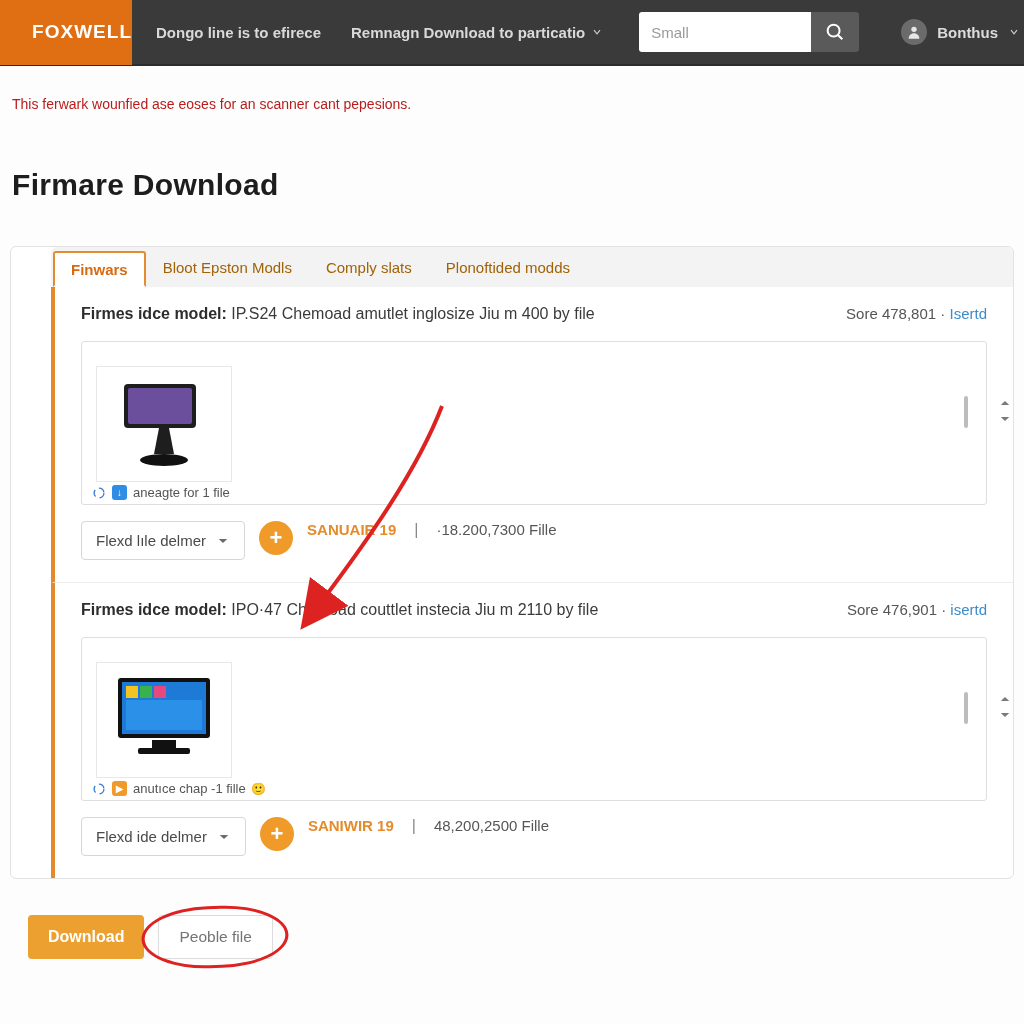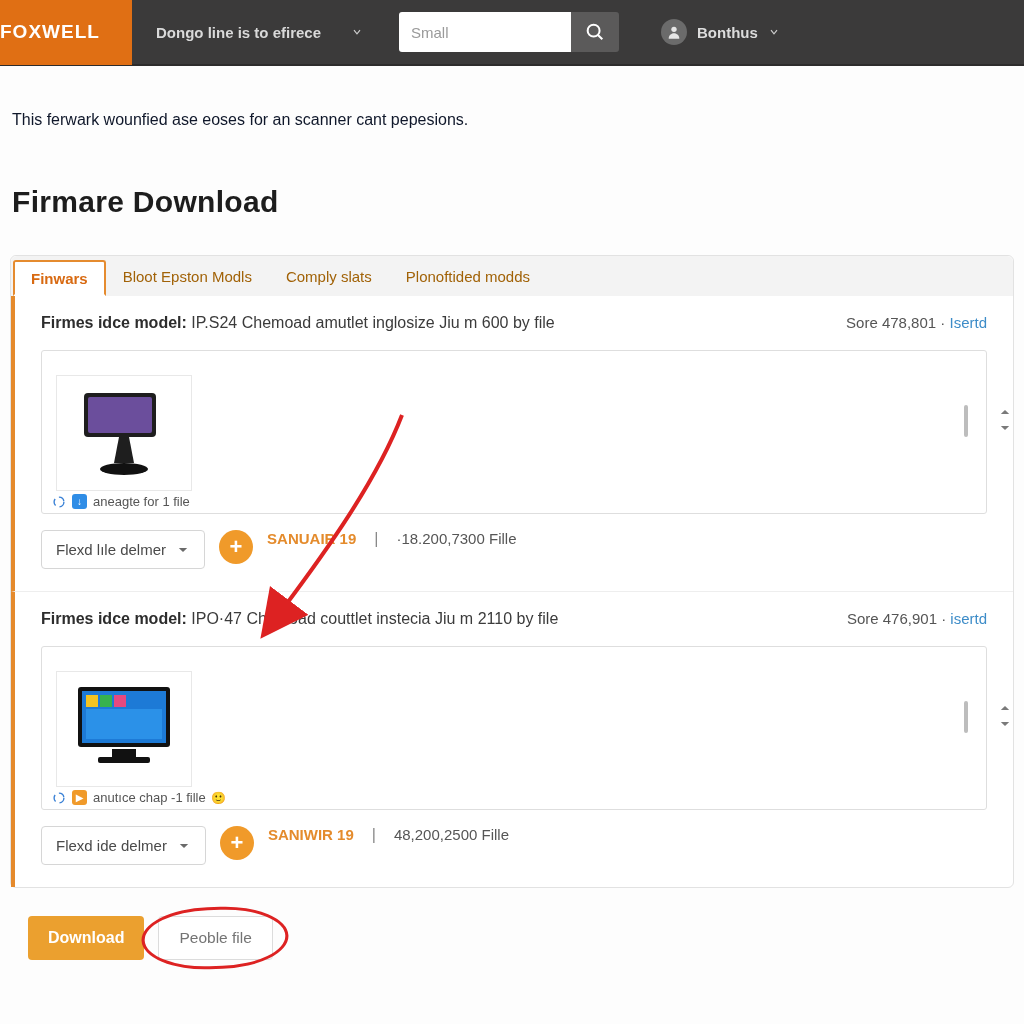--- a/index.html
+++ b/index.html
@@ -20,21 +20,21 @@
     align-items: center;
     gap: 18px;
     border-bottom: 2px solid #2d2c2c;
   }
   .logo-box {
     background: #e06f14;
     height: 66px;
     width: 132px;
     display: flex;
     align-items: center;
-    justify-content: flex-start;
+    justify-content: flex-end;
     color: #fff;
     font-weight: 800;
     letter-spacing: 1px;
     font-size: 19px;
   }
   .nav-item {
     color: #d9d9d9;
     font-size: 15px;
     font-weight: 600;
     padding: 0 6px;
@@ -85,39 +85,40 @@
   }
   .user-avatar {
     width: 26px; height: 26px; border-radius: 50%;
     background: #6b6b6b;
     display:flex; align-items:center; justify-content:center;
   }
   .user-avatar svg { width:16px; height:16px; fill:#e6e6e6; }
 
   
   .intro {
-    padding: 45px 12px 0 12px;
-    font-size: 16px;
-    color: #0f172a;
+    padding: 30px 12px 0 12px;
+    font-size: 14px;
+    color: #b91c1c;
   }
 
   .page-title {
     padding: 56px 12px 32px 12px;
     font-size: 30px;
     font-weight: 800;
     color: #1d1d1d;
     letter-spacing: .3px;
   }
 
   
   .card {
-    margin: 4px 10px;
+    margin: 12px 10px;
     border: 1px solid #e2e2e2;
     border-radius: 6px;
     background: #fff;
+    padding-left: 40px;
   }
 
   .tabs {
     display: flex;
     background: #f3f3f3;
     border-top-left-radius: 6px;
     border-top-right-radius: 6px;
     padding: 0 0 0 0;
     height: 40px;
     align-items: stretch;
@@ -313,20 +314,21 @@
 <div class="header">
   <div class="logo-box">
     <span>FOXWELL</span>
   </div>
 
   <div class="nav-item">
     <span>Dongo line is to efirece</span>
   </div>
 
   <div class="nav-item with-caret">
+    <span>Remnagn Download to particatio</span>
     <svg viewBox="0 0 20 20">
         <path d="M5 7l5 6 5-6" fill="none" stroke="#ccc" stroke-width="2"></path>
       </svg>
   </div>
 
   <div class="search-wrap">
     <input class="search-input" placeholder="Small" style="">
     <button class="search-btn">
       <svg viewBox="0 0 24 24">
         <circle cx="10.5" cy="10.5" r="6.5"></circle>
@@ -367,21 +369,21 @@
     </div>
     <div class="tab">
       <span>Plonoftided modds</span>
     </div>
   </div>
 
   <div class="entry">
     <div class="entry-header">
       <div>
         <span class="entry-title-lead">Firmes idce model:</span>
-        <span class="entry-title-rest"> IP.S24 Chemoad amutlet inglosize Jiu m 600 by file</span>
+        <span class="entry-title-rest"> IP.S24 Chemoad amutlet inglosize Jiu m 400 by file</span>
       </div>
       <div class="entry-meta">
         <span>Sore 478,801 · </span>
         <span class="link">Isertd</span>
       </div>
     </div>
 
     <div class="preview-box">
       <div class="thumb">
 

